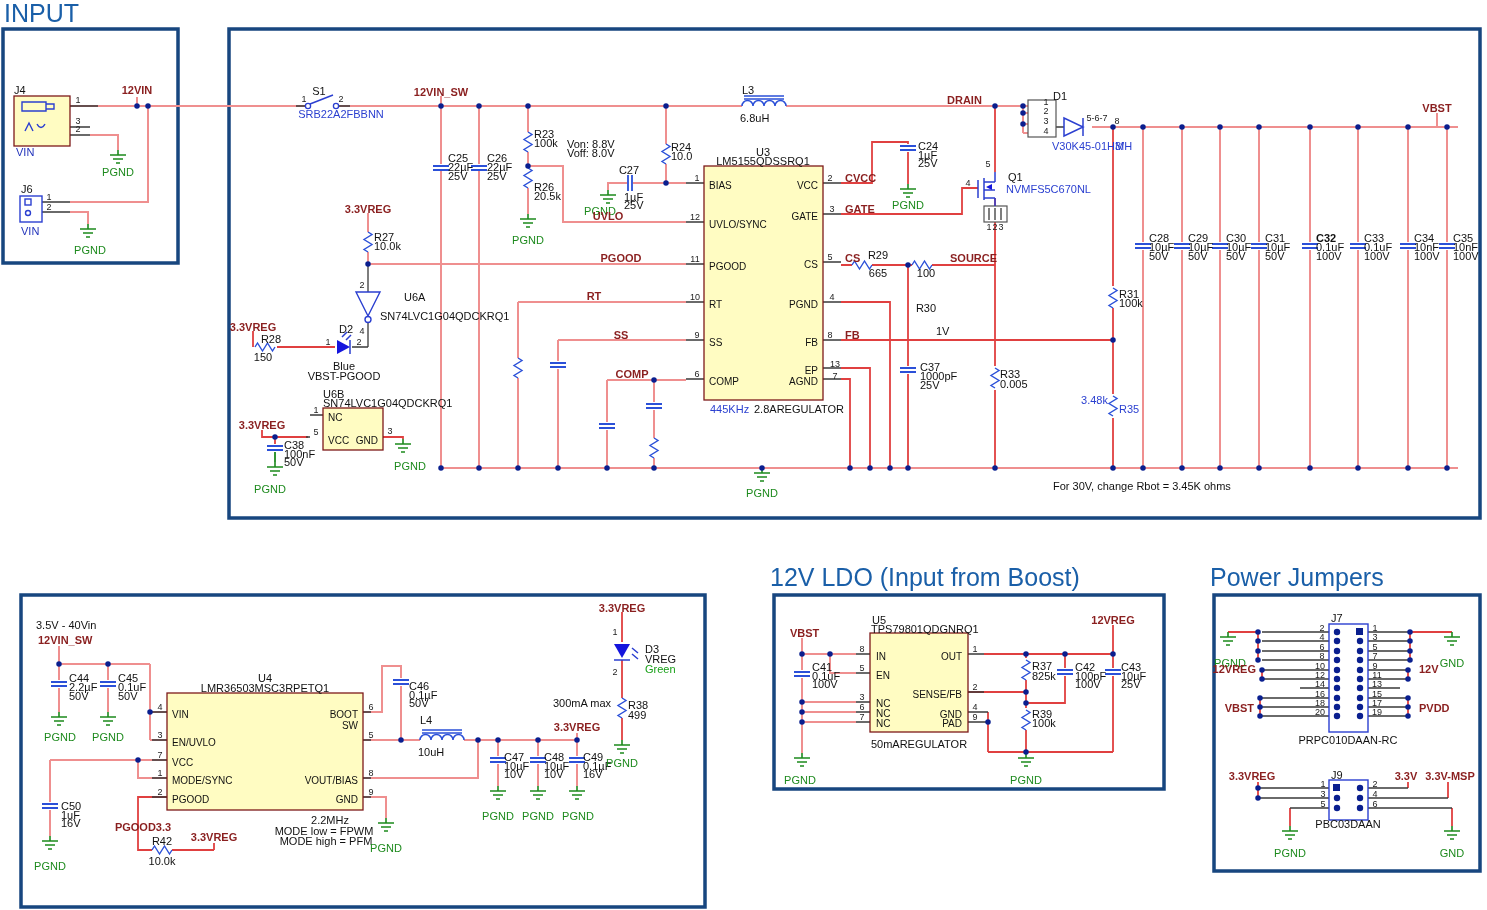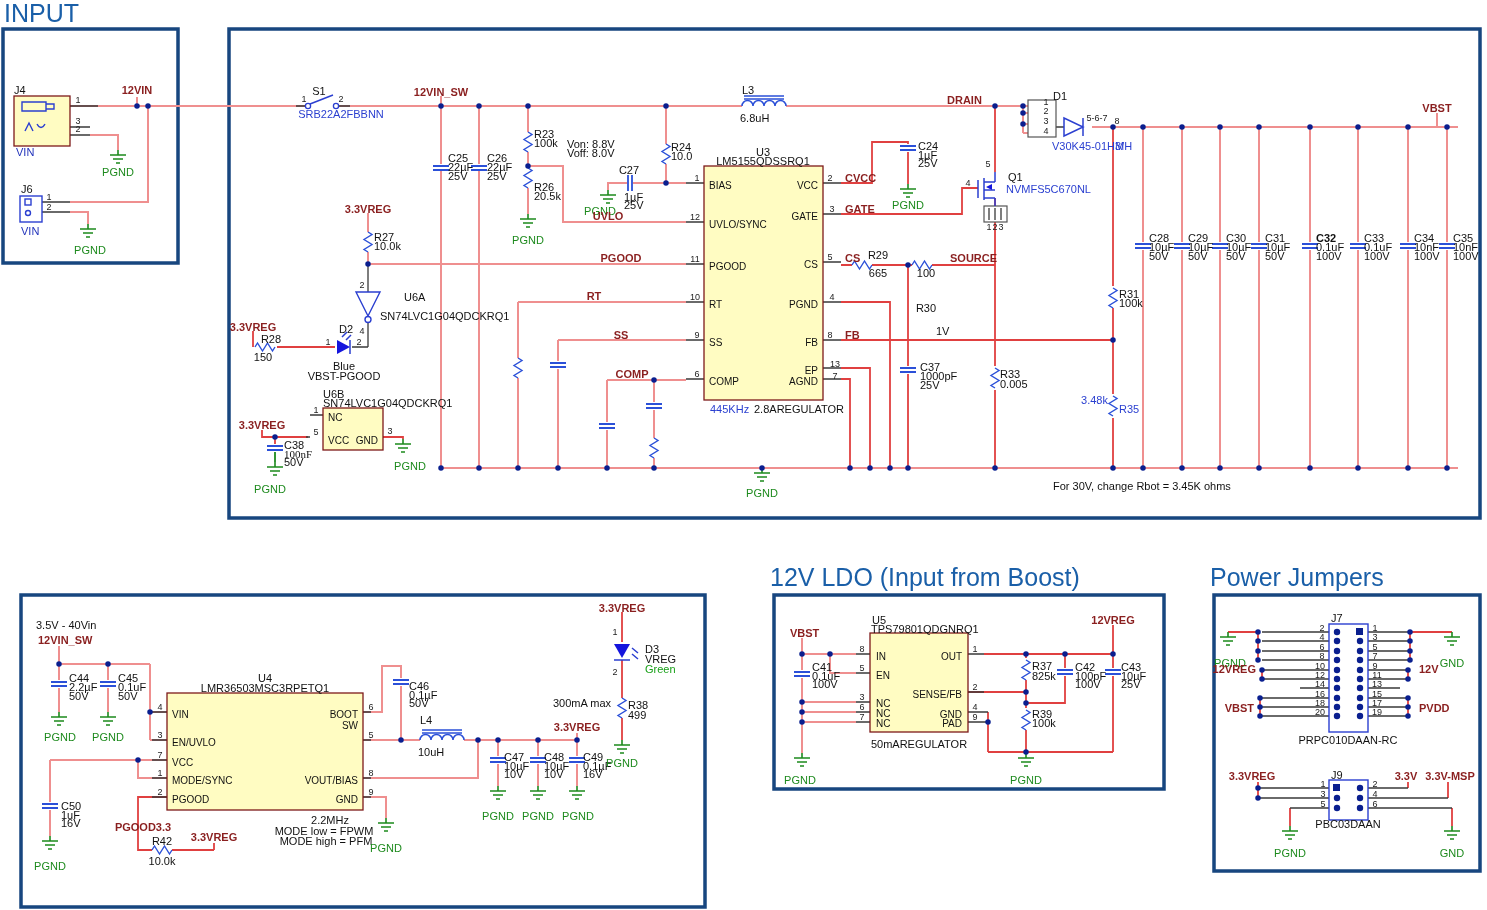--- a/index.html
+++ b/index.html
@@ -292,21 +292,21 @@
       <div class="lbl t-val" style="left: 323px; top: 403px;">SN74LVC1G04QDCKRQ1</div>
       <div class="lbl t-pin a-c" style="left: 316px; top: 410px;">1</div>
       <div class="lbl t-ic" style="left: 328px; top: 418px;">NC</div>
       <div class="lbl t-pin a-c" style="left: 316px; top: 432px;">5</div>
       <div class="lbl t-ic" style="left: 328px; top: 441px;">VCC</div>
       <div class="lbl t-ic a-r" style="left: 378px; top: 441px;">GND</div>
       <div class="lbl t-pin a-c" style="left: 390px; top: 431px;">3</div>
       <div class="lbl t-gnd a-c" style="left: 410px; top: 466px;">PGND</div>
       <div class="lbl t-net a-c" style="left: 262px; top: 425px;">3.3VREG</div>
       <div class="lbl t-val" style="left: 284px; top: 445px;">C38</div>
-      <div class="lbl t-val" style="left: 284px; top: 454px; font-family: Liberation Serif, serif;">100nF</div>
+      <div class="lbl t-val" style="left: 284px; top: 454px;">100nF</div>
       <div class="lbl t-val" style="left: 284px; top: 462px;">50V</div>
       <div class="lbl t-gnd a-c" style="left: 270px; top: 489px;">PGND</div>
       <div class="lbl t-val a-c" style="left: 763px; top: 152px;">U3</div>
       <div class="lbl t-val a-c" style="left: 763px; top: 161px;">LM5155QDSSRQ1</div>
       <div class="lbl t-pin a-c" style="left: 697px; top: 178px;">1</div>
       <div class="lbl t-pin a-c" style="left: 695px; top: 217px;">12</div>
       <div class="lbl t-pin a-c" style="left: 695px; top: 259px;">11</div>
       <div class="lbl t-pin a-c" style="left: 695px; top: 297px;">10</div>
       <div class="lbl t-pin a-c" style="left: 697px; top: 335px;">9</div>
       <div class="lbl t-pin a-c" style="left: 697px; top: 374px;">6</div>

